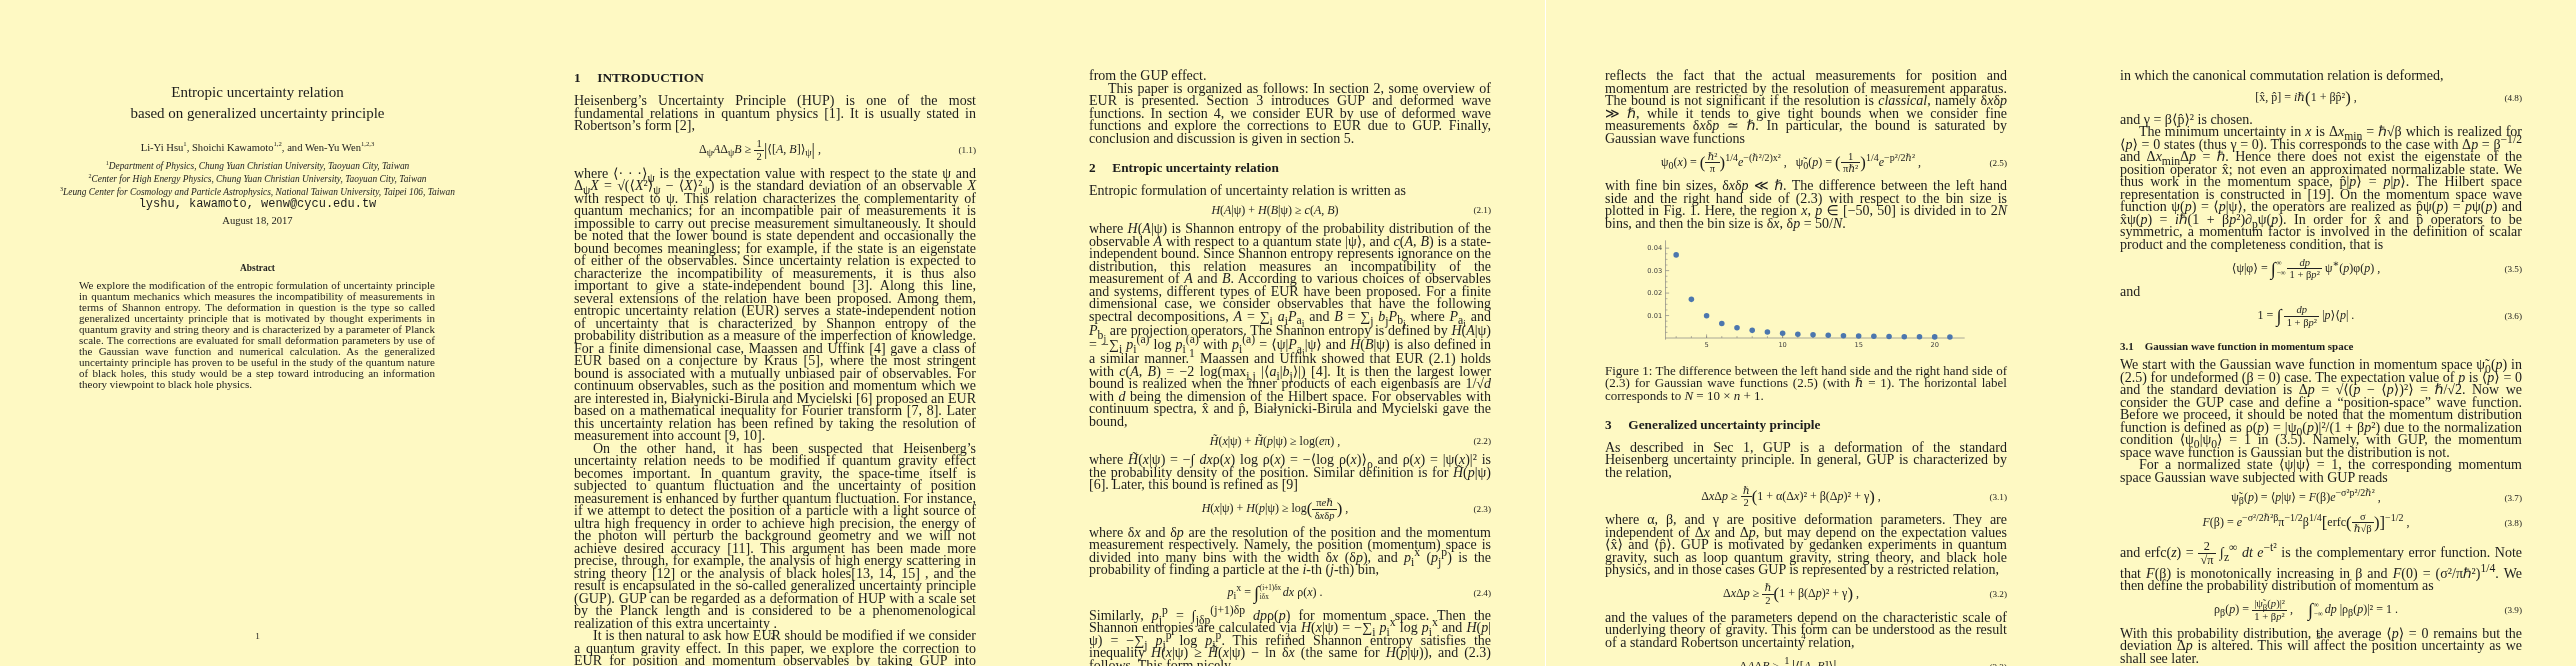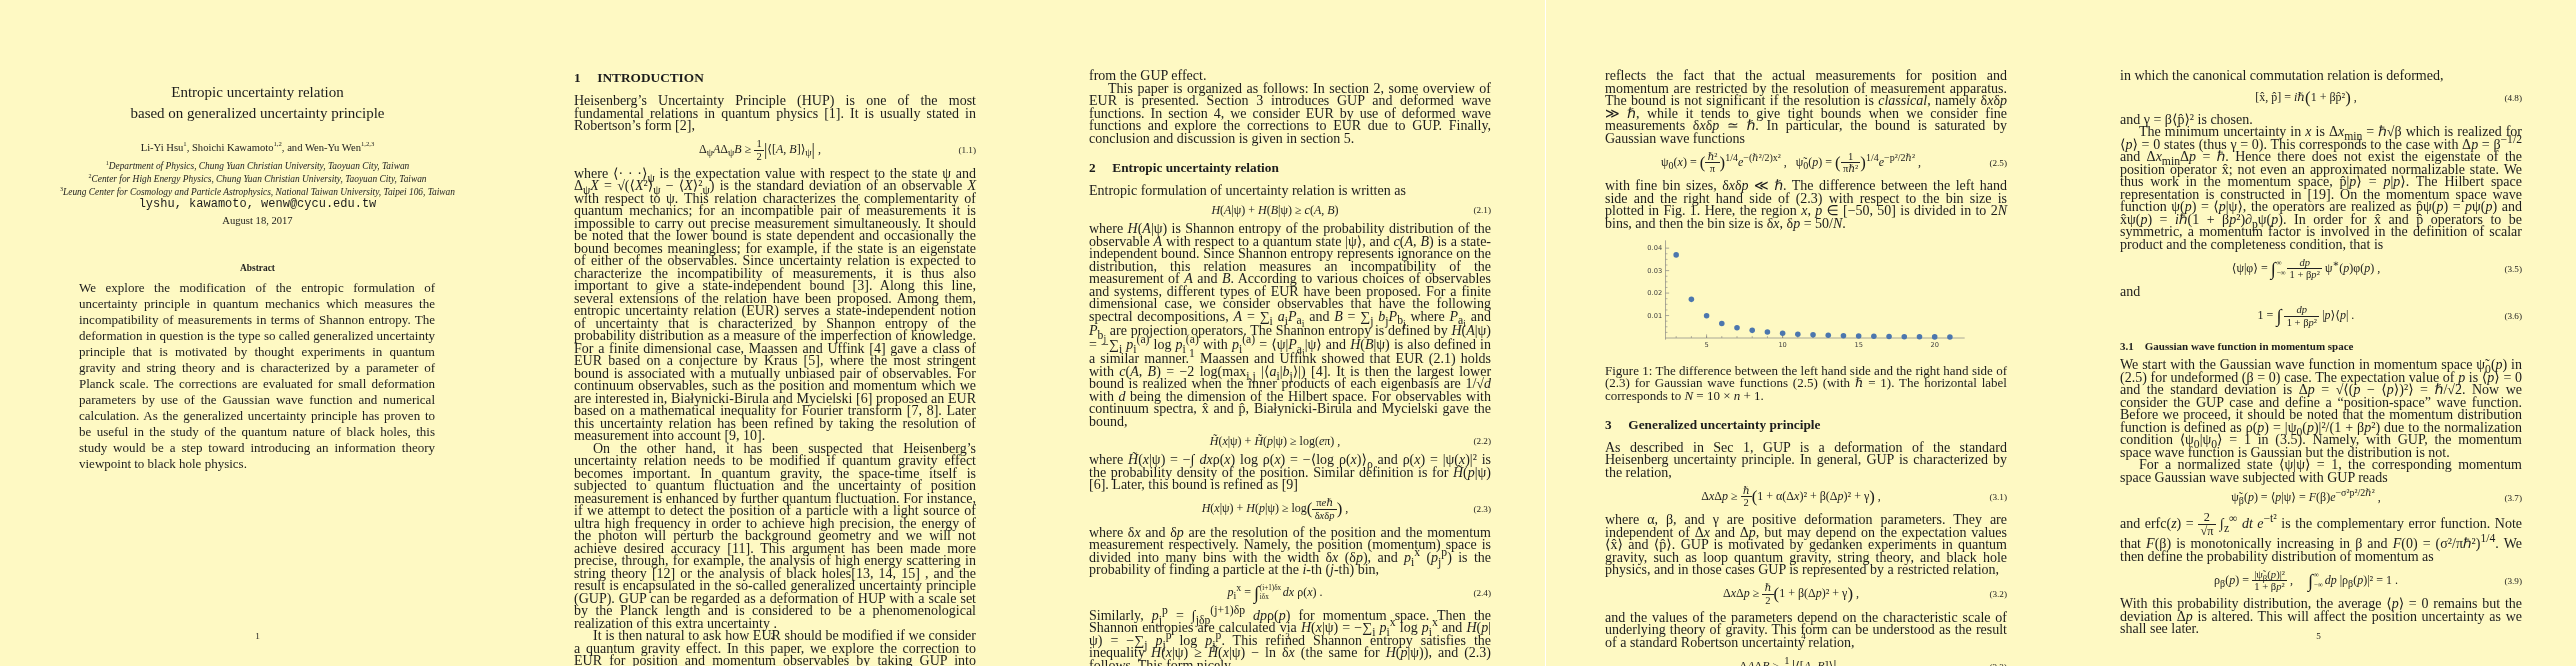--- a/index.html
+++ b/index.html
@@ -36,21 +36,21 @@
   .p1-title{position:absolute;top:82px;left:0;width:100%;text-align:center;font-size:15px;line-height:21px;}
   .p1-authors{position:absolute;top:142px;left:0;width:100%;text-align:center;font-size:10.6px;}
   .p1-authors sup{font-size:6.7px;}
   .p1-affils{position:absolute;top:160px;left:0;width:100%;text-align:center;font-style:italic;
     font-size:9.4px;line-height:12.8px;}
   .affil sup{font-size:6.1px;font-style:normal;}
   .p1-email{position:absolute;top:197px;left:0;width:100%;text-align:center;
     font-family:"Liberation Mono","DejaVu Sans Mono",monospace;font-size:12px;}
   .p1-date{position:absolute;top:215px;left:0;width:100%;text-align:center;font-size:10.6px;}
   .p1-absh{position:absolute;top:263px;left:0;width:100%;text-align:center;font-weight:bold;font-size:9.4px;}
-  .p1-abs{position:absolute;top:280px;left:79px;width:356px;font-size:13px;line-height:16px;text-align:justify;}
+  .p1-abs{position:absolute;top:280px;left:79px;width:356px;font-size:11px;line-height:11px;text-align:justify;}
   svg text{font-family:"DejaVu Sans","Liberation Sans",sans-serif;}
 </style>
 </head>
 <body>
 
 <div class="canvas">
   <div class="arxiv-side">arXiv:1605.04783v3  [hep-th]  17 Aug 2017</div>
 <div class="page" style="left: 0px;">
       <div class="p1-title">
         <div>Entropic uncertainty relation</div>
@@ -235,20 +235,24 @@
           <div class="eqbody">1 = <span class="int">∫</span> <span class="frac"><span class="fn"><i>dp</i></span><span class="fd">1 + β<i>p</i>²</span></span> |<i>p</i>⟩⟨<i>p</i>| .</div>
           <div class="eqnum">(3.6)</div>
         </div>
         <div class="subh"><span class="secnum">3.1</span><span>Gaussian wave function in momentum space</span></div>
         <div class="para">We start with the Gaussian wave function in momentum space ψ̃<sub>0</sub>(<i>p</i>) in (2.5) for undeformed (β = 0) case. The expectation value of <i>p</i> is ⟨<i>p</i>⟩ = 0 and the standard deviation is Δ<i>p</i> = √⟨(<i>p</i> − ⟨<i>p</i>⟩)²⟩ = ℏ/√2. Now we consider the GUP case and define a “position-space” wave function. Before we proceed, it should be noted that the momentum distribution function is defined as ρ(<i>p</i>) = |ψ<sub>0</sub>(<i>p</i>)|²/(1 + β<i>p</i>²) due to the normalization condition ⟨ψ<sub>0</sub>|ψ<sub>0</sub>⟩ = 1 in (3.5). Namely, with GUP, the momentum space wave function is Gaussian but the distribution is not.</div>
         <div class="para ind">For a normalized state ⟨ψ|ψ⟩ = 1, the corresponding momentum space Gaussian wave subjected with GUP reads</div>
         <div class="eqrow">
           <div class="eqbody">ψ̃<sub>β</sub>(<i>p</i>) = ⟨<i>p</i>|ψ⟩ = <i>F</i>(β)<i>e</i><sup>−σ²p²/2ℏ²</sup> ,</div>
           <div class="eqnum">(3.7)</div>
         </div>
+        <div class="eqrow">
+          <div class="eqbody"><i>F</i>(β) = <i>e</i><sup>−σ²/2ℏ²β</sup>π<sup>−1/2</sup>β<sup>1/4</sup><span class="big">[</span>erfc<span class="big">(</span><span class="frac"><span class="fn">σ</span><span class="fd">ℏ√β</span></span><span class="big">)</span><span class="big">]</span><sup>−1/2</sup> ,</div>
+          <div class="eqnum">(3.8)</div>
+        </div>
         <div class="para">and erfc(<i>z</i>) = <span class="frac"><span class="fn">2</span><span class="fd">√π</span></span> ∫<sub>z</sub><sup>∞</sup> <i>dt</i> <i>e</i><sup>−t²</sup> is the complementary error function. Note that <i>F</i>(β) is monotonically increasing in β and <i>F</i>(0) = (σ²/πℏ²)<sup>1/4</sup>. We then define the probability distribution of momentum as</div>
         <div class="eqrow">
           <div class="eqbody">ρ<sub>β</sub>(<i>p</i>) = <span class="frac"><span class="fn">|ψ̃<sub>β</sub>(<i>p</i>)|²</span><span class="fd">1 + β<i>p</i>²</span></span> ,&nbsp;&nbsp;&nbsp;&nbsp;&nbsp;<span class="int">∫</span><span class="ilim">
               <span class="iu">∞</span>
               <span class="il">−∞</span>
             </span><i>dp</i> |ρ<sub>β</sub>(<i>p</i>)|² = 1 .</div>
           <div class="eqnum">(3.9)</div>
         </div>
         <div class="para">With this probability distribution, the average ⟨<i>p</i>⟩ = 0 remains but the deviation Δ<i>p</i> is altered. This will affect the position uncertainty as we shall see later.</div>
       </div>

